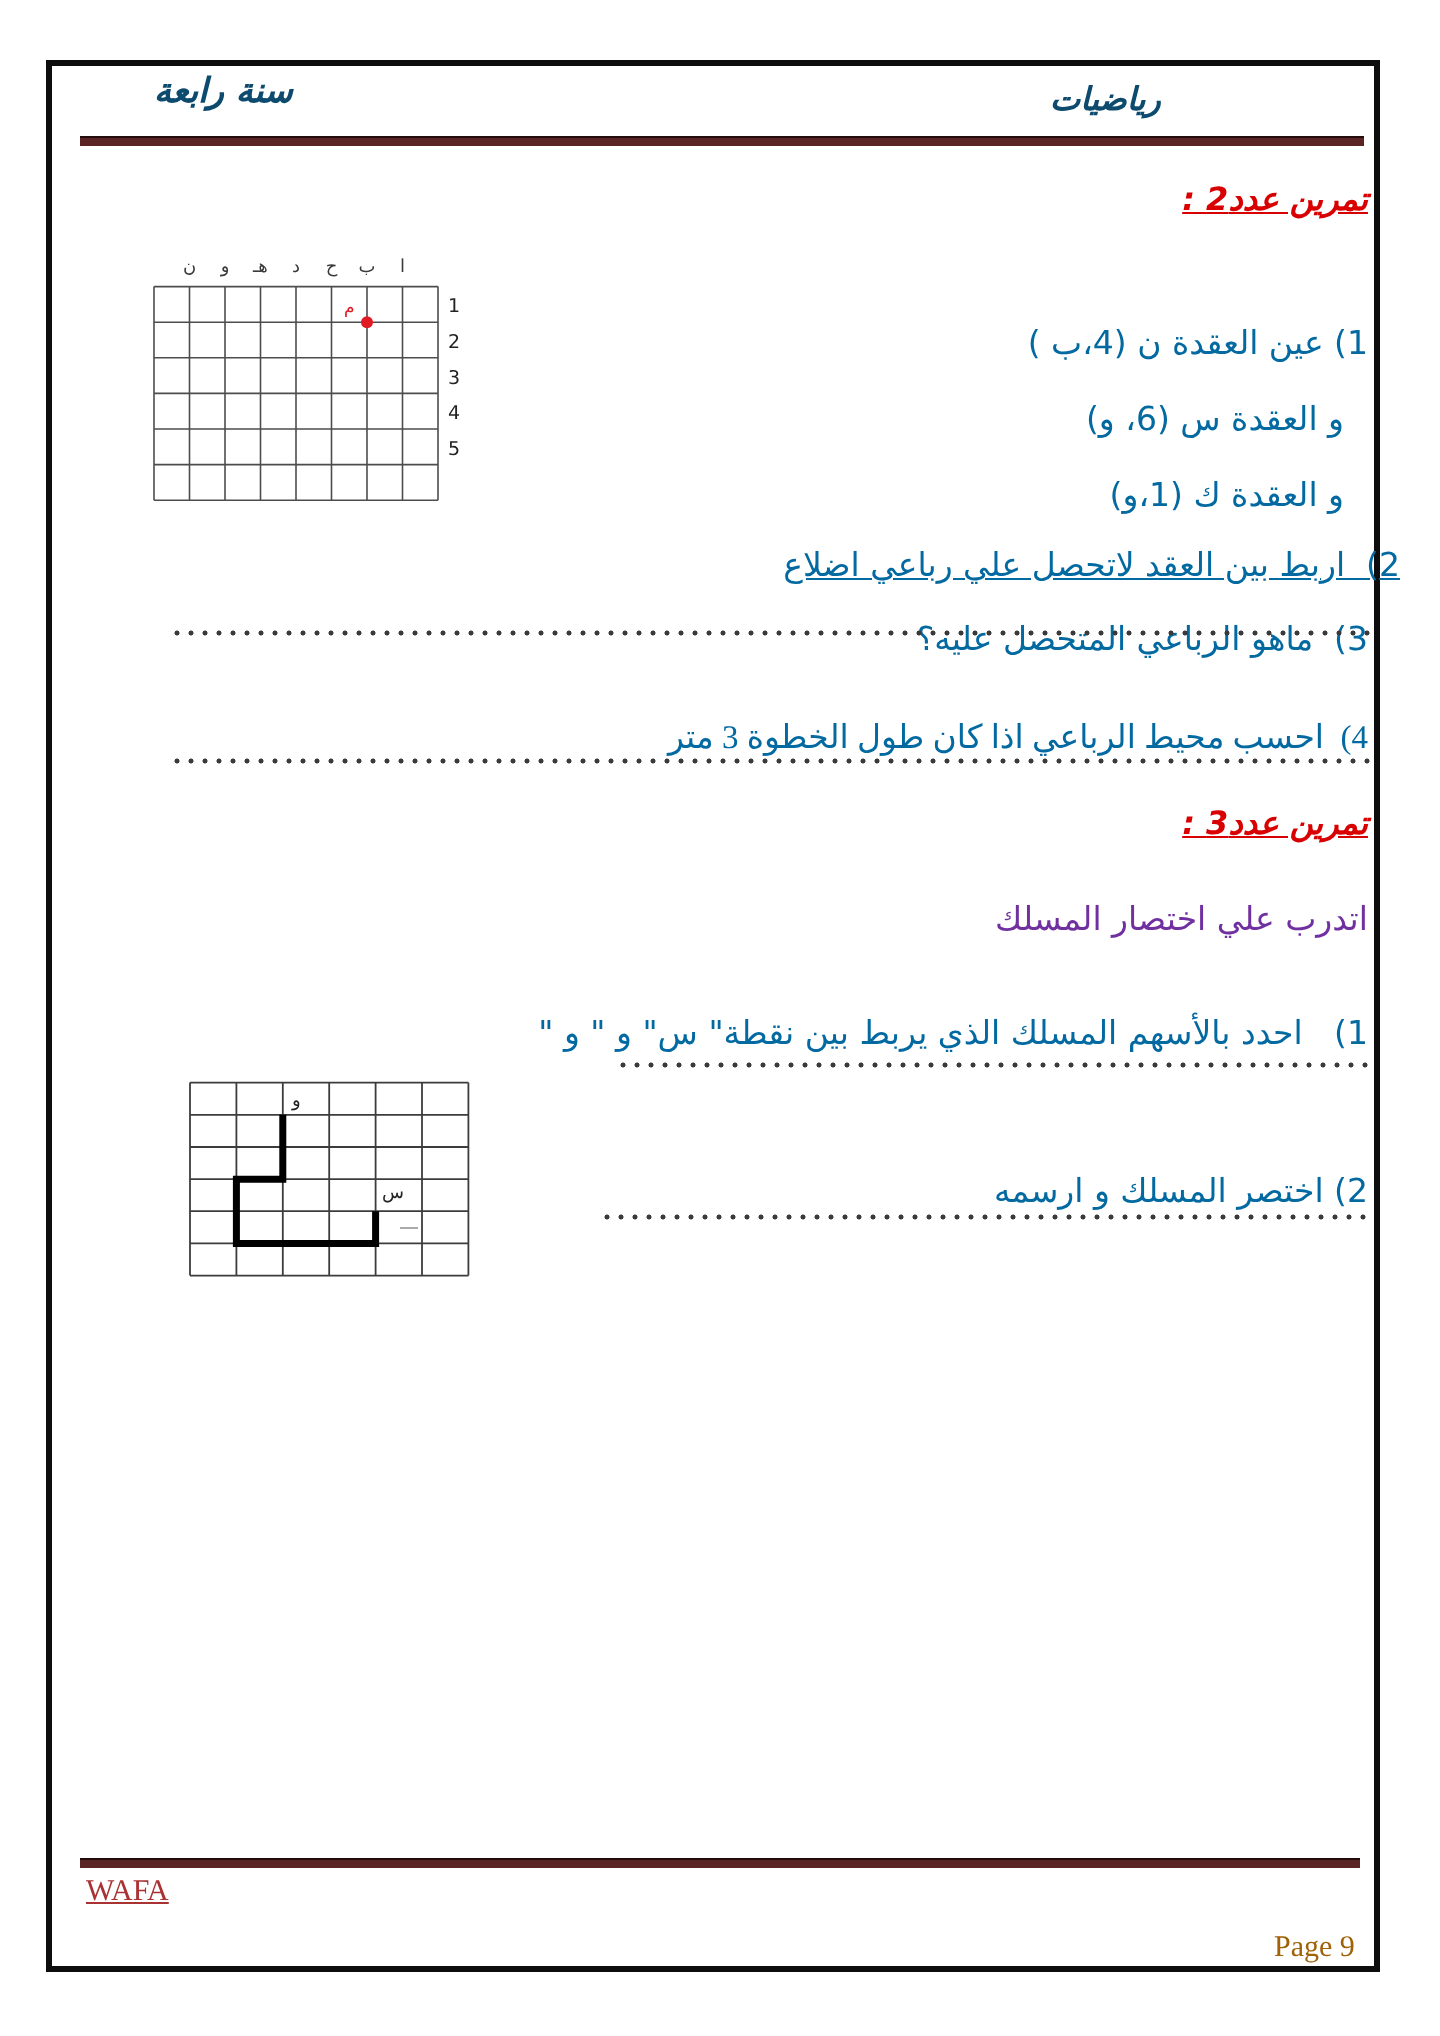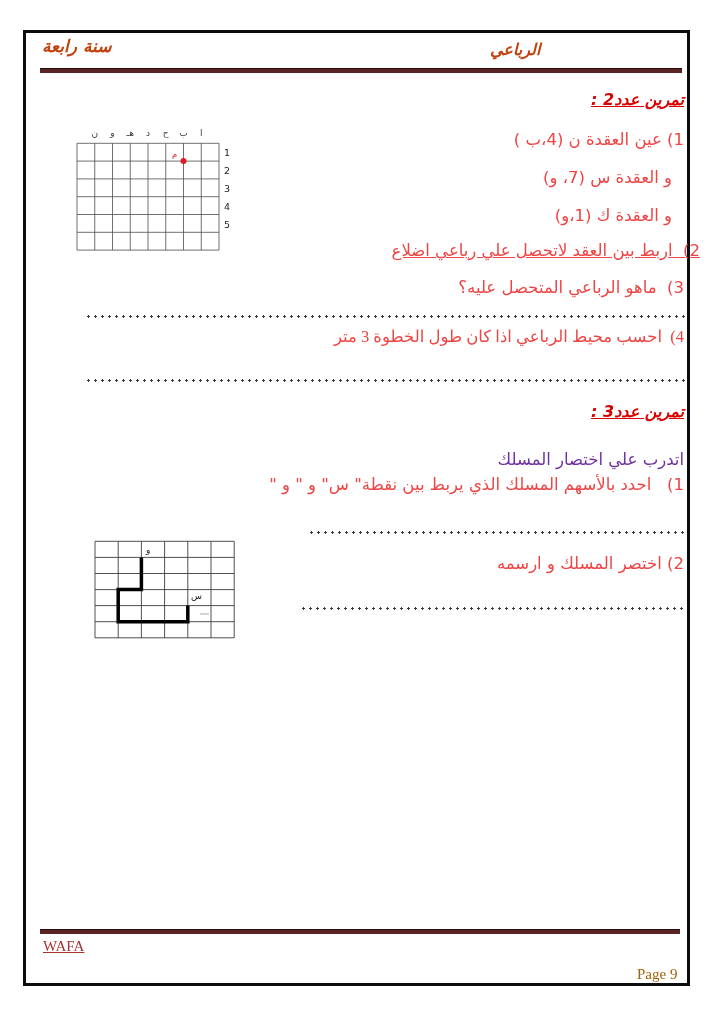--- a/index.html
+++ b/index.html
@@ -8,34 +8,36 @@
     font-family:"DejaVu Sans",sans-serif;overflow:hidden;
   }
   .abs{position:absolute;}
   
   #page-frame{
     left:23px;top:30px;width:661px;height:950px;
     border:3px solid #0d0d0d;background:#fff;
   }
   
   .hdr-red{
-    color:#c2410c;font-weight:bold;font-style:italic;font-size:17px;
+    color:#0c4a6e;font-weight:bold;font-style:italic;font-size:17px;
     white-space:nowrap;
+    margin-left:35px;
   }
   .rule{
     background:#5b2424;height:4px;border-top:1px solid #240c0c;
   }
   
   .ex-title{
     color:#d80000;font-weight:bold;font-style:italic;font-size:16px;
     text-decoration:underline;direction:rtl;white-space:nowrap;
   }
   .body-line{
-    color:#ef4444;font-size:16.5px;direction:rtl;white-space:nowrap;
+    color:#0369a1;font-size:16.5px;direction:rtl;white-space:nowrap;
     text-align:right;
+    margin-top:32px;
   }
   .purple-line{
     color:#7030a0;font-size:16.5px;direction:rtl;white-space:nowrap;margin-top:12px;
   }
   .dots{
     height:5px;
     background-image:radial-gradient(circle,#3a3a3a 1.1px,transparent 1.4px);
     background-size:7px 5px;background-position:0 50%;background-repeat:repeat-x;
   }
   
@@ -56,26 +58,26 @@
 </style>
 </head>
 <body>
 
 <div class="abs" id="watermark-square"></div>
 <div class="abs" id="watermark-text">موقع وفا</div>
 
 <div class="abs" id="page-frame"></div>
 
 <div class="abs hdr-red" style="left:42px;top:36px;">سنة رابعة</div>
-<div class="abs hdr-red" style="left:490px;top:40px;font-size:16px;">الرباعي</div>
+<div class="abs hdr-red" style="left:490px;top:40px;font-size:16px;">رياضيات</div>
 <div class="abs rule" style="left:40px;top:68px;width:642px;"></div>
 
 <div class="abs ex-title" style="right:36px;top:90px;">تمرين عدد2 :</div>
 <div class="abs body-line" style="right:36px;top:130px;">1) عين العقدة  ن (4،ب )</div>
-<div class="abs body-line" style="right:48px;top:168px;">و العقدة س (7، و)</div>
+<div class="abs body-line" style="right:48px;top:168px;">و العقدة س (6، و)</div>
 <div class="abs body-line" style="right:48px;top:206px;">و العقدة ك (1،و)</div>
 <div class="abs body-line" style="right:20px;top:241px;text-decoration:underline;">2)&nbsp; اربط بين العقد لاتحصل علي رباعي اضلاع</div>
 <div class="abs body-line" style="right:36px;top:278px;">3)&nbsp; ماهو الرباعي المتحصل عليه؟</div>
 <div class="abs dots" style="left:85px;top:314px;width:600px;"></div>
 <div class="abs body-line" style="right:36px;top:327px;font-family:Liberation Serif, serif;">4)&nbsp; احسب محيط الرباعي اذا كان طول الخطوة 3 متر</div>
 <div class="abs dots" style="left:85px;top:378px;width:600px;"></div>
 
 <svg class="abs" style="left:60px;top:106px;" width="178" height="150" viewBox="0 0 178 150">
   <g stroke="#4d4d4d" stroke-width="0.8">
     <line x1="17" y1="37.3" x2="17" y2="144.1"></line>

